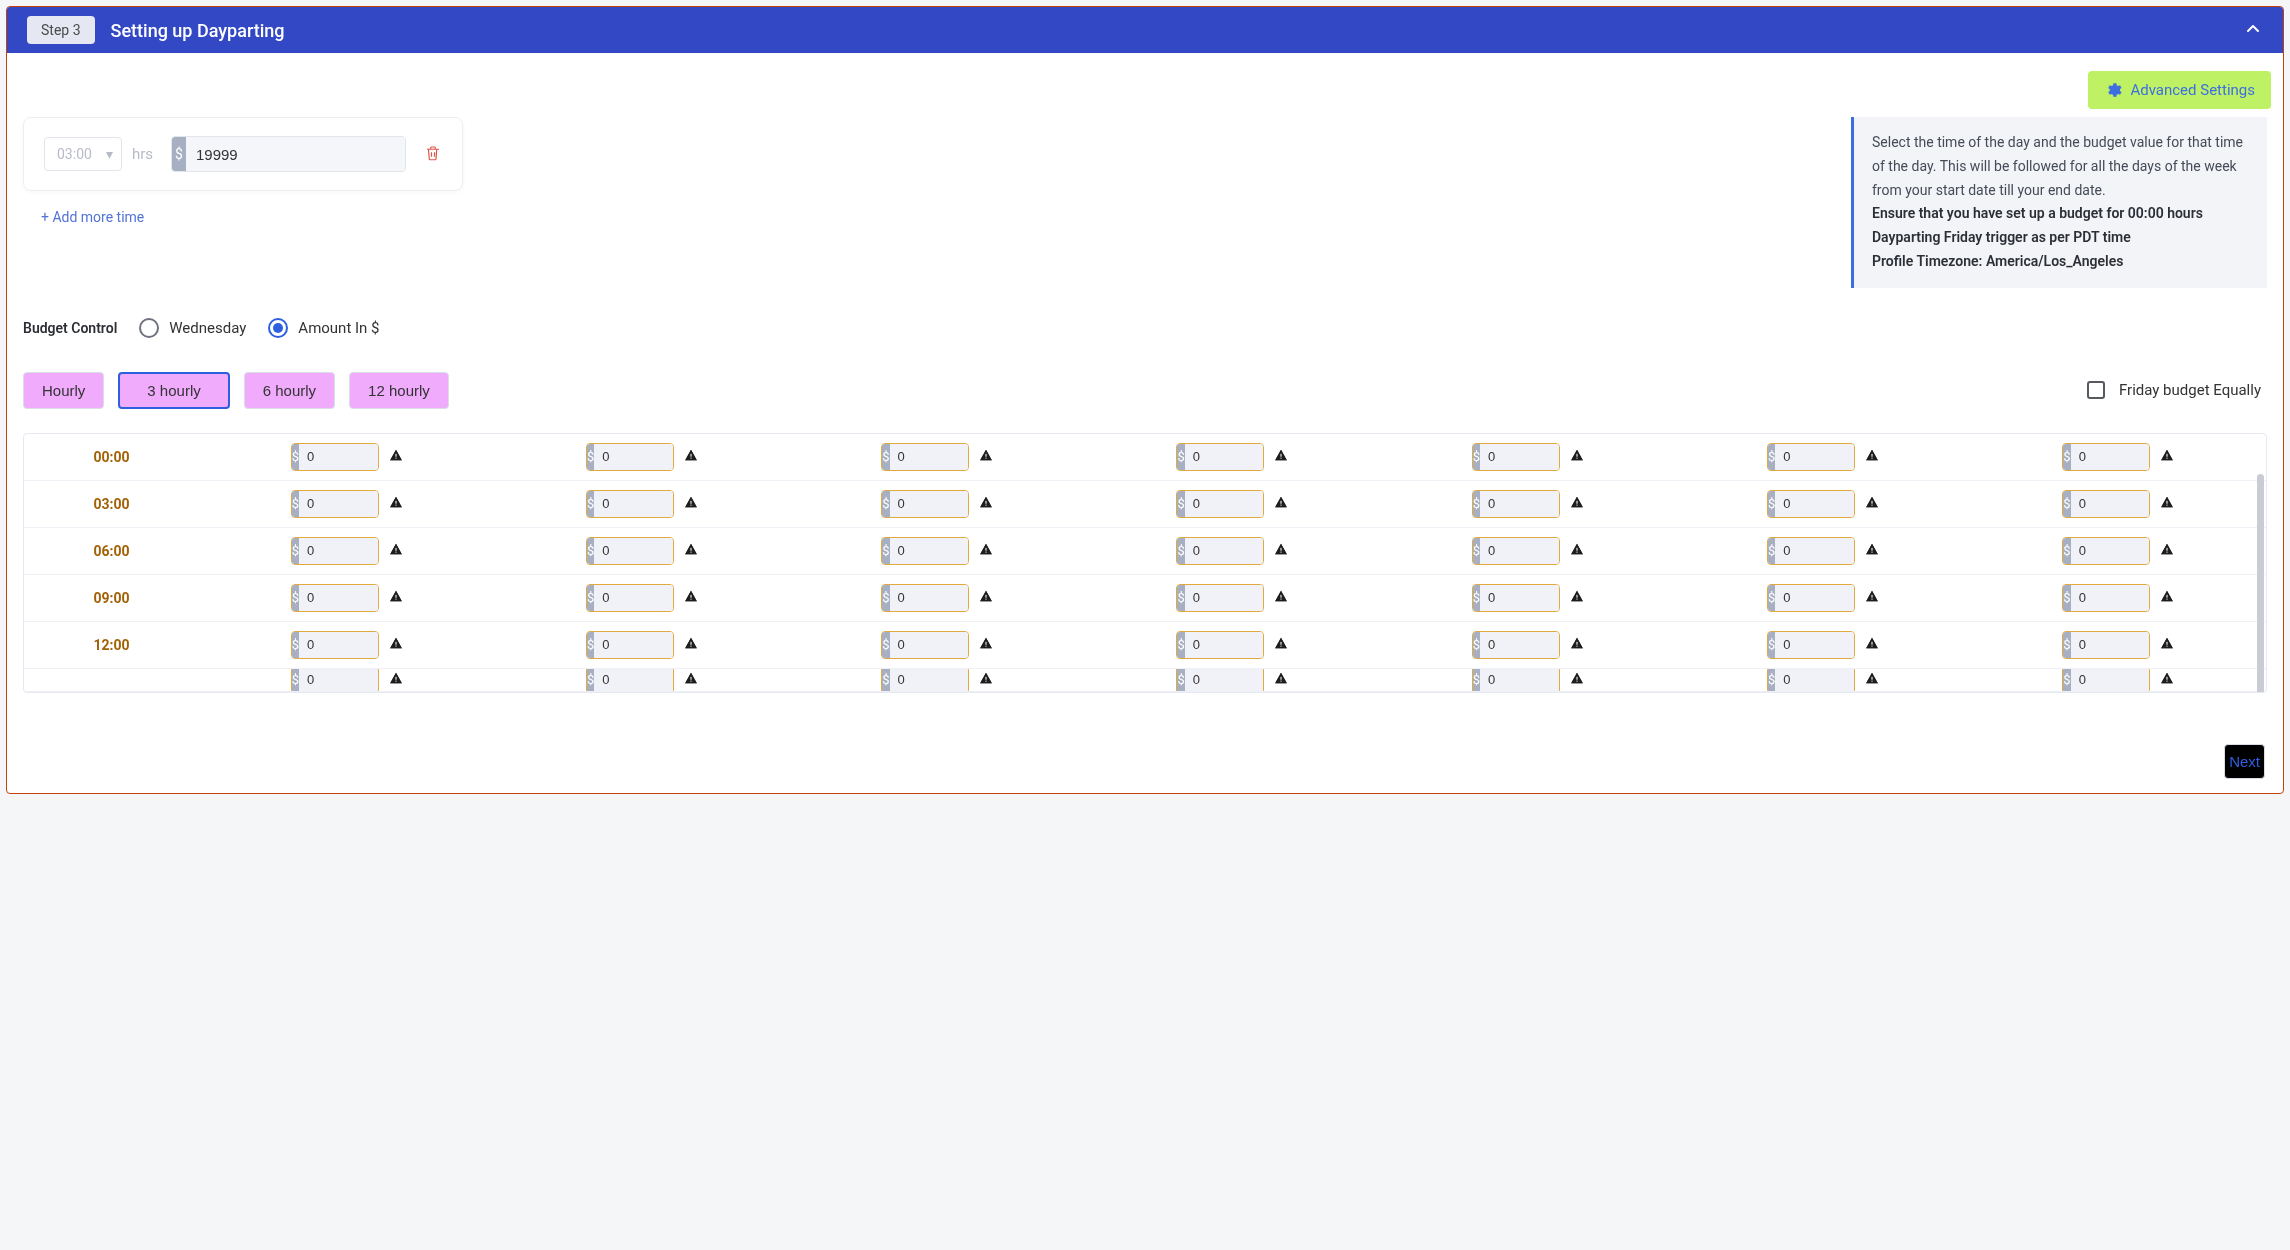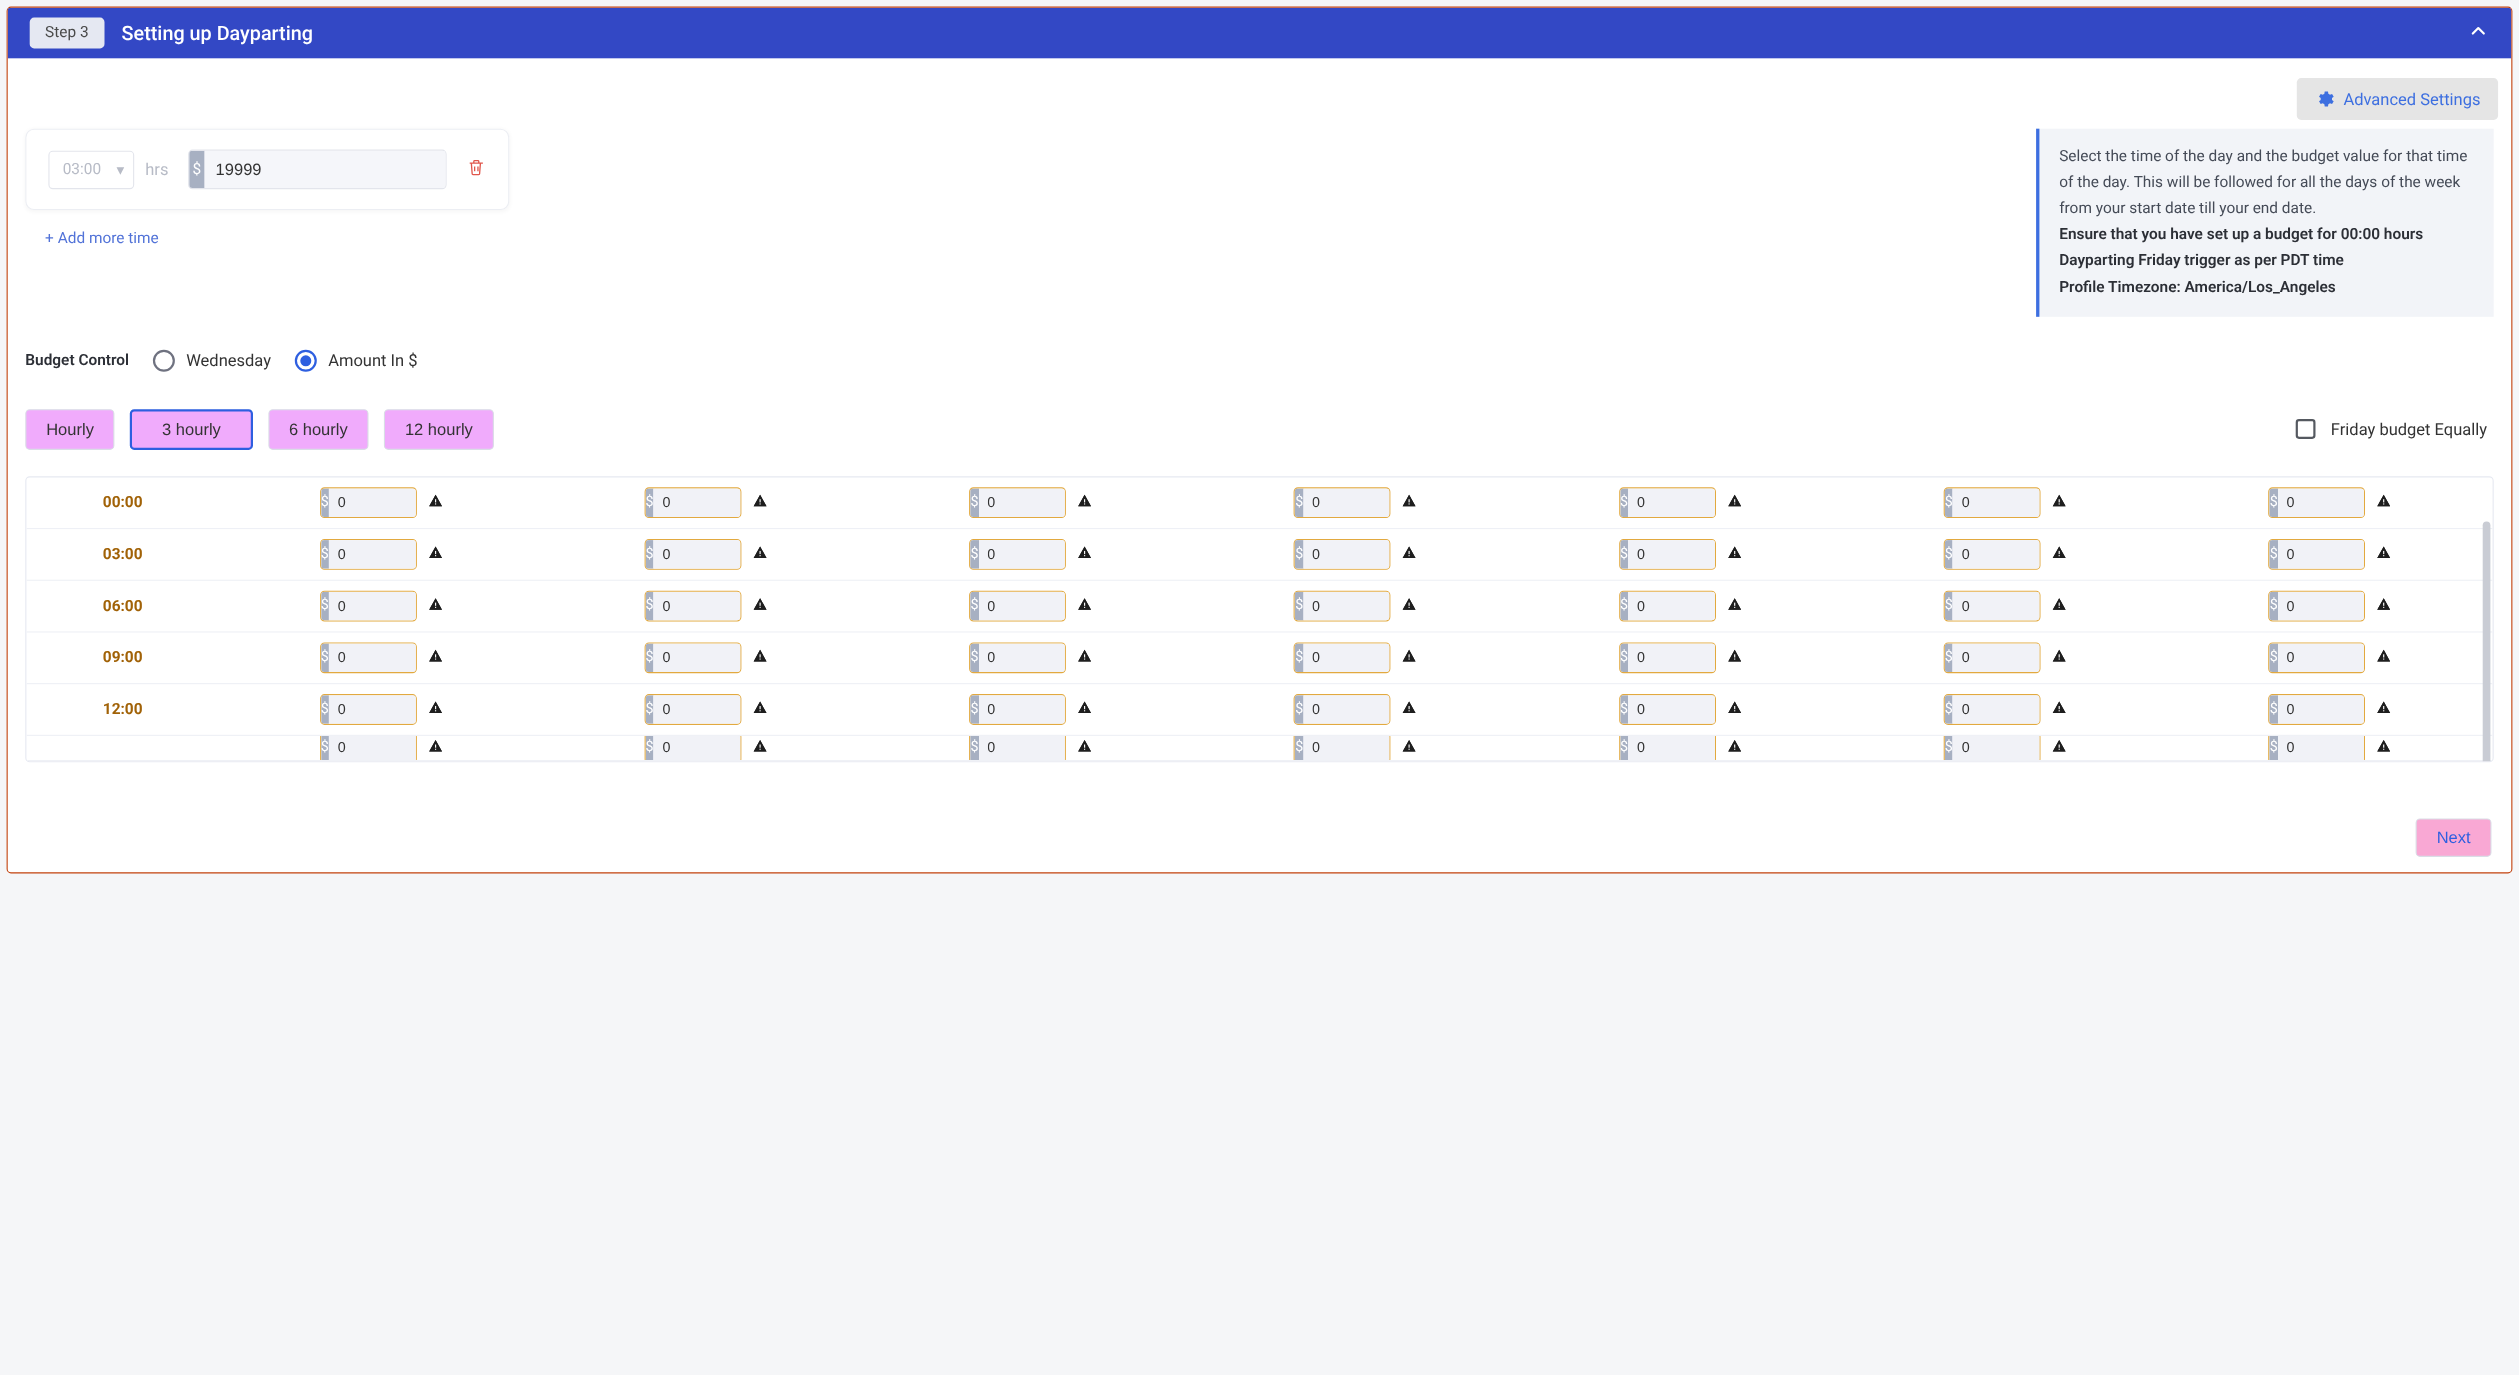--- a/index.html
+++ b/index.html
@@ -50,21 +50,21 @@
     position: relative;
     min-height: 740px;
   }
   .adv-settings-wrap {
     display: flex;
     justify-content: flex-end;
     padding-right: 10px;
     margin-bottom: 8px;
   }
   .adv-settings {
-    background: #e5e5e5;
+    background: #bef264;
     border-radius: 4px;
     padding: 10px 16px;
     display: inline-flex;
     align-items: center;
     gap: 8px;
     color: #3d6fe0;
     font-size: 15px;
     cursor: pointer;
   }
   .gear-icon {
@@ -309,22 +309,22 @@
     height: 230px;
     background: #c9ccd4;
     border-radius: 4px;
   }
   .next-btn {
     position: absolute;
     right: 18px;
     bottom: 14px;
     border: 1px solid #d9dde6;
     border-radius: 4px;
-    padding: 8px 18px;
-    background: #f9a8d4;
+    padding: 8px 4px;
+    background: #000000;
     color: #2e5fe0;
     font-size: 15px;
     cursor: pointer;
   }
 </style>
 </head>
 <body>
 
 <div class="page">
   <div class="banner">

